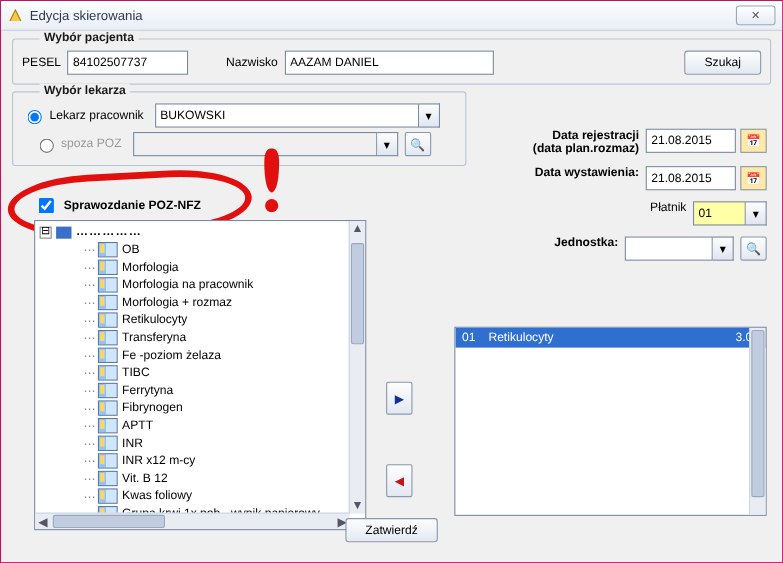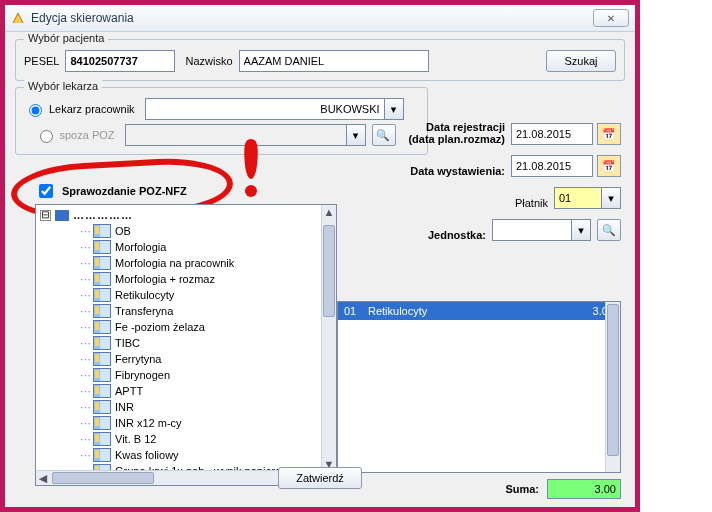--- a/index.html
+++ b/index.html
@@ -1,31 +1,31 @@
 <!DOCTYPE html>
 <html><head>
 <meta charset="utf-8">
 <style>
   html,body{margin:0;padding:0;font-family:Tahoma,Arial,sans-serif;font-size:11px;color:#000;background:#fff}
-  .window{width:640px;height:512px;border:5px solid #be185d;background:#f0f0f0;box-sizing:border-box;position:relative}
+  .window{width:712px;height:512px;border:1px solid #be185d;background:#f0f0f0;box-sizing:border-box;position:relative}
   .titlebar{height:26px;background:linear-gradient(#fdfdfd,#e9eef6);border-bottom:1px solid #c4cfde;display:flex;align-items:center;padding:0 6px;font-size:12px}
   .titlebar .ticon{width:14px;height:14px;margin-right:6px;display:flex;align-items:center;justify-content:center}
   .titlebar .title{flex:1;color:#2a3a52}
   .titlebar .close{width:34px;height:16px;border:1px solid #9aa8bd;border-radius:3px;background:linear-gradient(#fff,#e6ecf5);font-size:10px;display:flex;align-items:center;justify-content:center;color:#555}
   .content{position:absolute;left:0;right:0;top:26px;bottom:0}
   .fieldset{border:1px solid #b8c4d4;border-radius:3px;margin:6px 10px;padding:6px 8px 8px;position:relative}
-  .fieldset .legend{position:absolute;top:-8px;left:8px;background:#f0f0f0;padding:0 4px;font-weight:normal;color:#1a1a1a}
+  .fieldset .legend{position:absolute;top:-8px;left:24px;background:#f0f0f0;padding:0 4px;font-weight:bold;color:#1a1a1a}
   .row{display:flex;align-items:center;gap:6px;margin-top:4px}
   label.lbl{color:#000}
   input.txt{border:1px solid #7a8aa0;background:#fff;height:18px;padding:1px 4px;font:inherit}
   .btn{height:22px;min-width:70px;border:1px solid #8a98ae;border-radius:3px;background:linear-gradient(#fdfdfd,#e3e9f2);font:inherit;padding:0 12px;cursor:default}
   .radio{display:inline-flex;align-items:center;gap:4px}
   .iconbtn{width:22px;height:20px;border:1px solid #8a98ae;border-radius:2px;background:linear-gradient(#fdfdfd,#e3e9f2);display:inline-flex;align-items:center;justify-content:center}
   .right-labels{position:absolute;right:14px;top:80px;width:300px}
-  .rrow{display:flex;align-items:flex-end;justify-content:flex-end;gap:6px;margin-top:10px}
+  .rrow{display:flex;align-items:flex-start;justify-content:flex-end;gap:6px;margin-top:10px}
   .rrow .rl{ text-align:right; }
   .datebox{display:flex;align-items:center;gap:4px}
   .calbtn{width:22px;height:20px;border:1px solid #8a98ae;background:#ffe9a8;display:inline-flex;align-items:center;justify-content:center;color:#b24}
   .tree-wrap{position:absolute;left:30px;top:173px;width:300px;height:280px;border:1px solid #7a8aa0;background:#fff;overflow:hidden}
   .tree{position:absolute;left:0;top:0;right:14px;bottom:14px;overflow:hidden;padding:2px 0}
   .tree-item{display:flex;align-items:center;height:16px;padding-left:44px;white-space:nowrap}
   .tree-root{padding-left:4px;font-weight:normal;color:#000}
   .tree-item .dots{color:#888;margin-right:2px}
   .tree-item .micon{width:16px;height:12px;border:1px solid #5a7aa0;margin-right:4px;background:linear-gradient(90deg,#8fc3ff 40%,#cfe6ff 40%);position:relative}
   .tree-item .micon::after{content:"";position:absolute;left:1px;top:1px;width:4px;height:8px;background:#ffd65a}
@@ -78,37 +78,37 @@
     <span class="title">Edycja skierowania</span>
     <span class="close">✕</span>
   </div>
 
   <div class="content">
 
     <div class="fieldset" style="margin-top:8px">
       <span class="legend">Wybór pacjenta</span>
       <div class="row">
         <label class="lbl">PESEL</label>
-        <input class="txt" style="width: 100px; font-weight: bold;" value="84102507737">
-        <label class="lbl" style="margin-left:4px">Nazwisko</label>
+        <input class="txt" style="width: 100px;" value="84102507737">
+        <label class="lbl" style="margin-left:28px">Nazwisko</label>
         <input class="txt" style="width: 180px;" value="AAZAM DANIEL">
         <span style="flex:1"></span>
         <button class="btn">Szukaj</button>
       </div>
     </div>
 
     <div class="fieldset" style="width:395px;margin-top:4px">
       <span class="legend">Wybór lekarza</span>
       <div class="row">
         <label class="radio">
           <input type="radio" checked="" style="">
           <span>Lekarz pracownik</span>
         </label>
         <span class="combo" style="margin-left:4px">
-          <input class="txt" style="width: 230px; text-align: right;" value="BUKOWSKI">
+          <input class="txt" style="width: 230px;" value="BUKOWSKI">
           <span class="cb-btn">▾</span>
         </span>
       </div>
       <div class="row disabled">
         <label class="radio" style="visibility:hidden">
           <input type="radio" style="">
             <span>x</span>
         </label>
         <label class="radio" style="margin-left:-26px">
           <input type="radio" style="">
@@ -284,23 +284,19 @@
             <span class="c1">01</span>
             <span class="c2">Retikulocyty</span>
             <span class="c3">3.00</span>
           </div>
         </div>
       <div class="vscroll">
         <div class="thumb"></div>
       </div>
     </div>
 
-    <div class="sum-row">
-      <span style="font-weight:bold">Suma:</span>
-      <span class="sum-val">3.00</span>
-    </div>
 
     <div class="footer">
       <button class="btn" style="min-width:84px">Zatwierdź</button>
     </div>
 
   </div>
 </div>
 
 </body></html>

